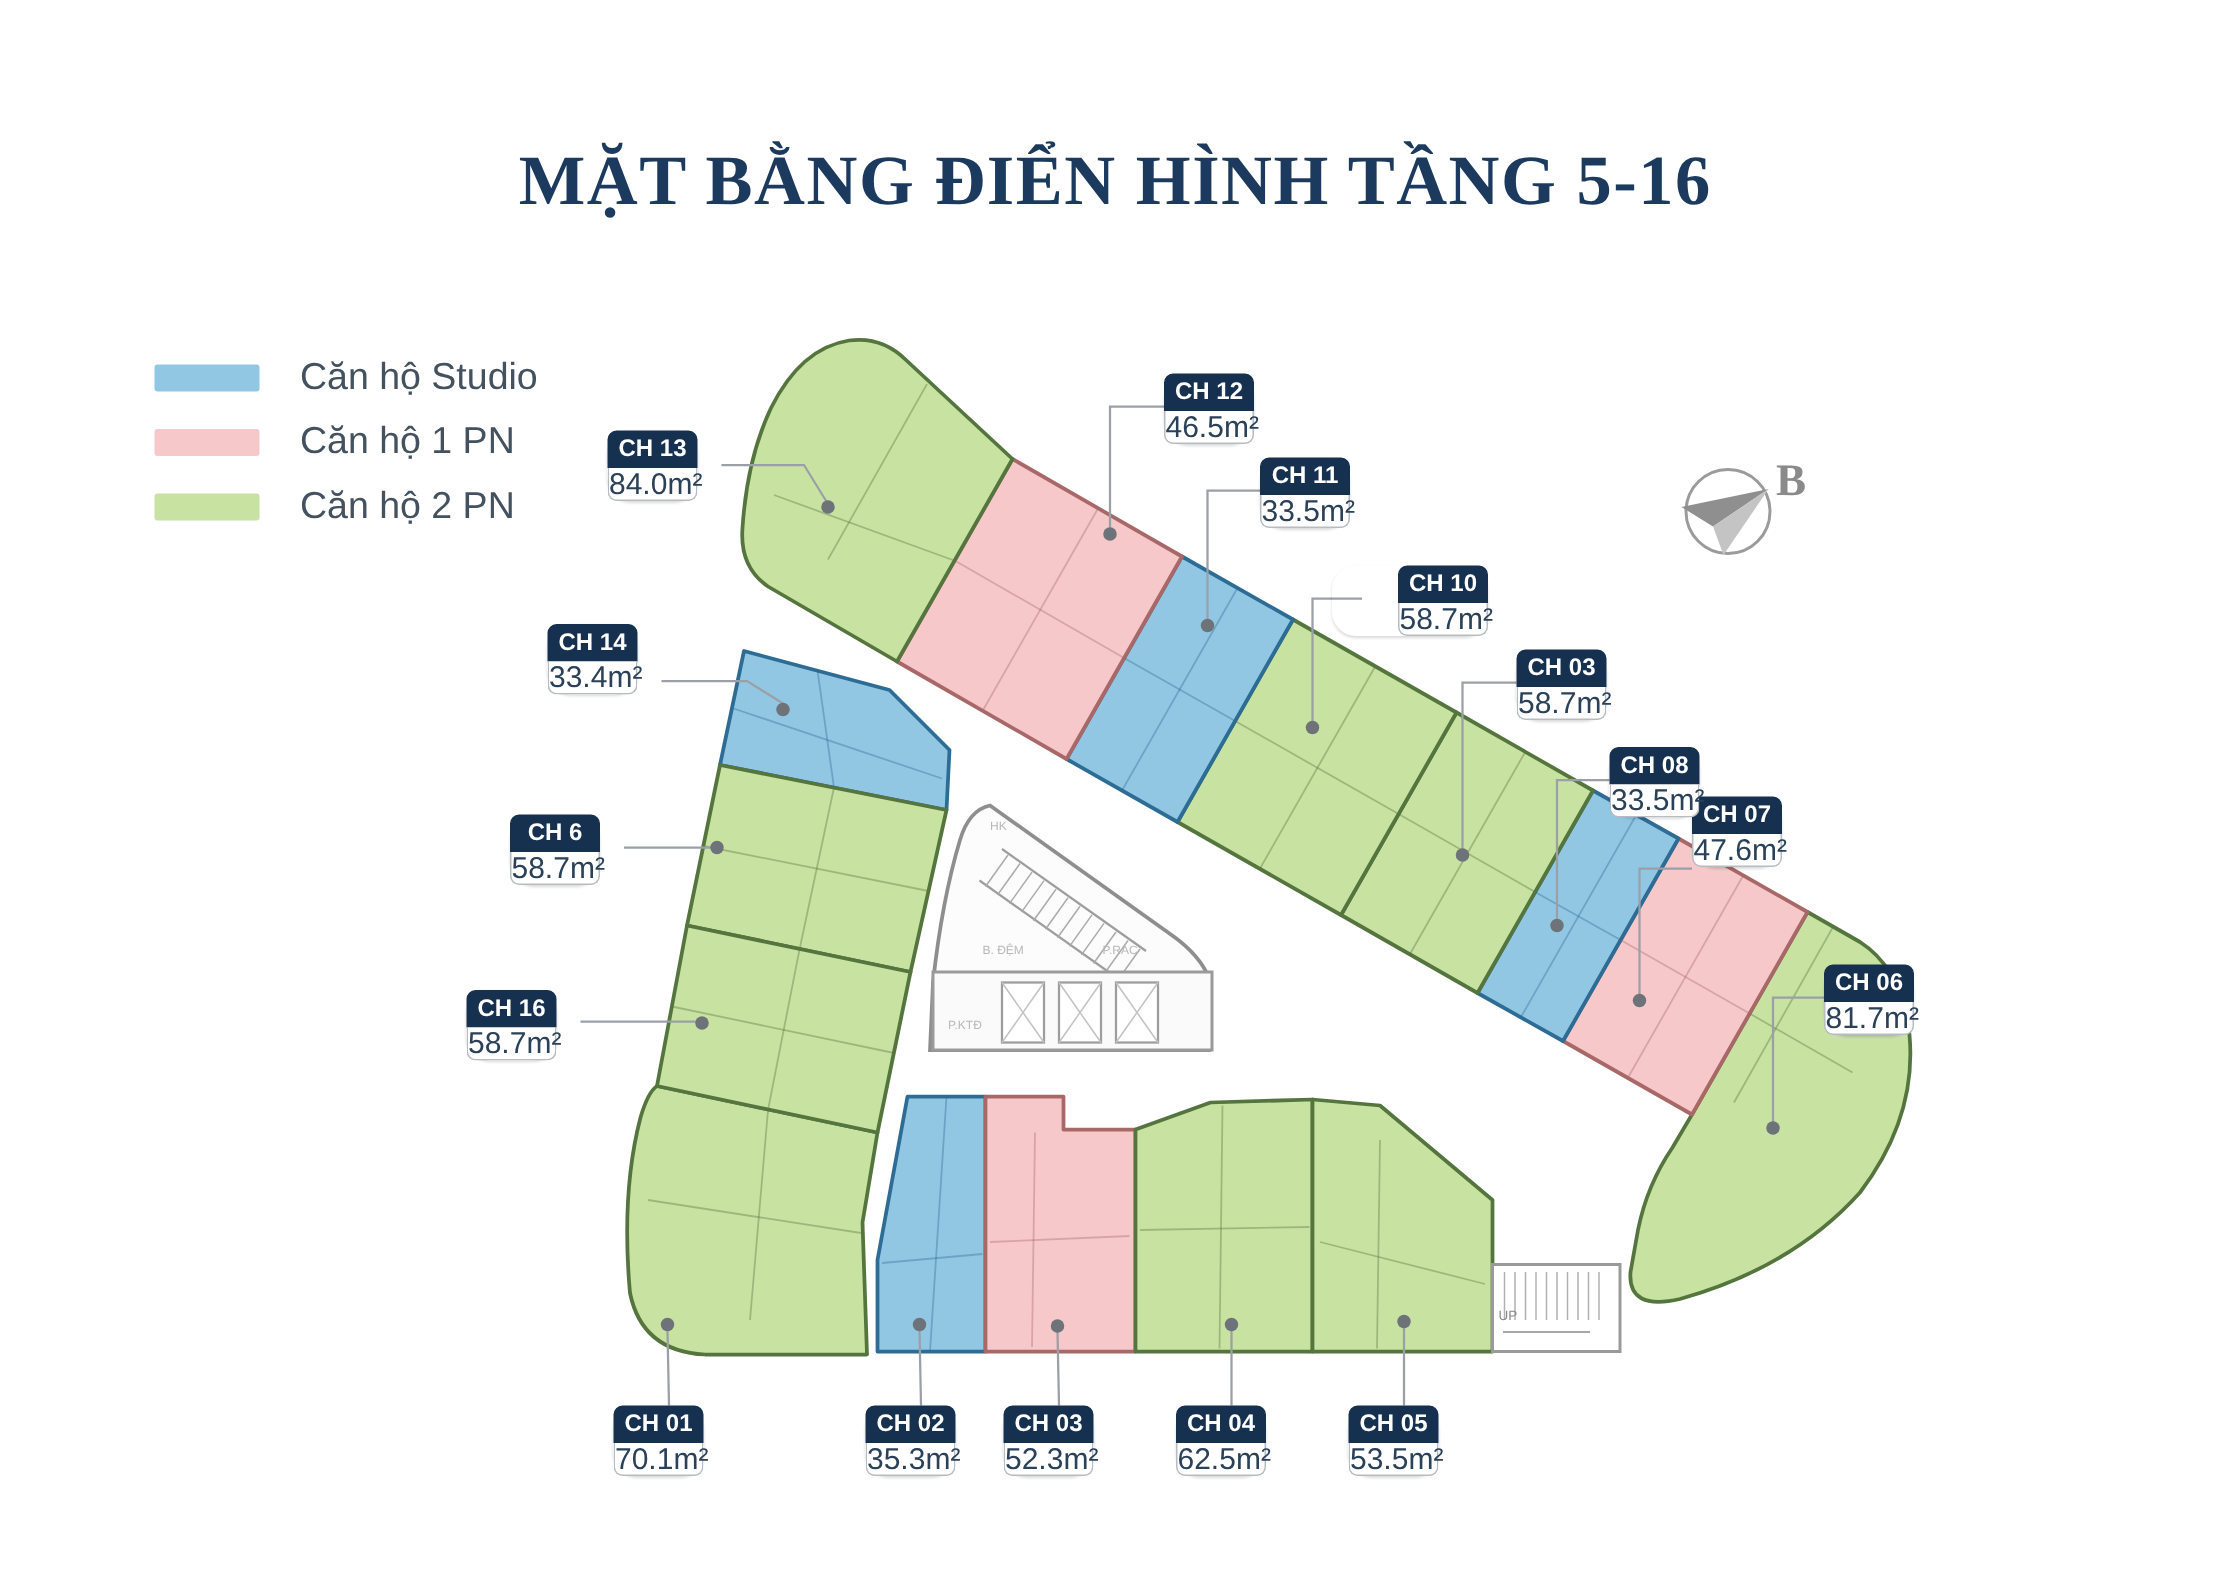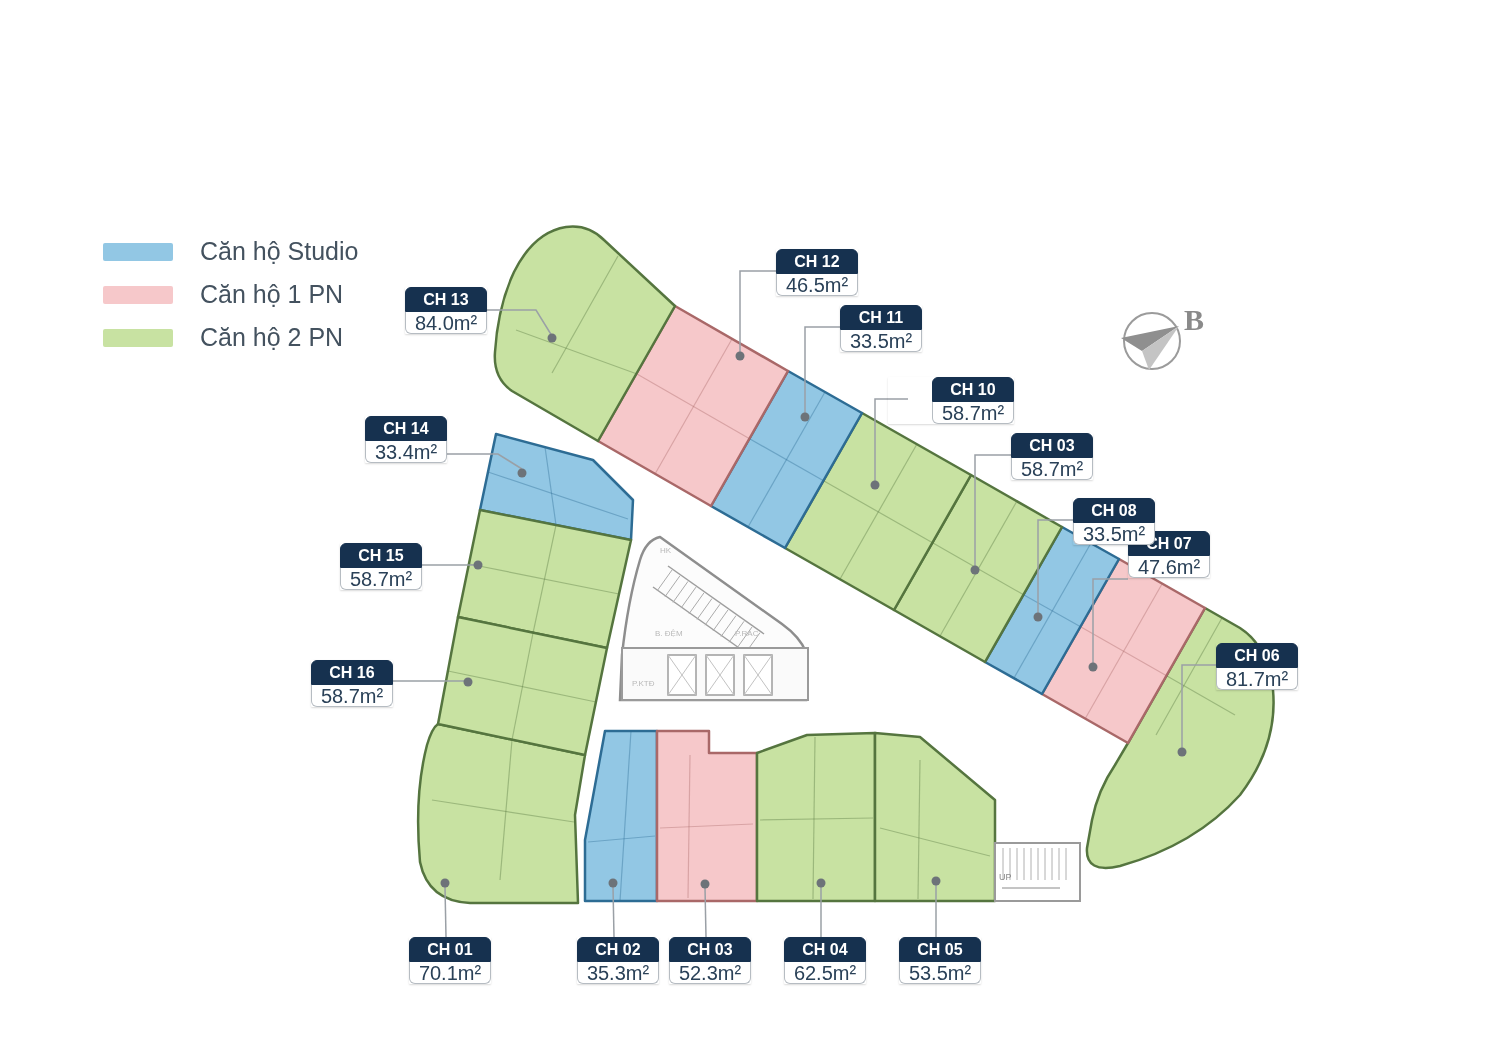--- a/index.html
+++ b/index.html
@@ -8,35 +8,36 @@
   .title{
     position:absolute;left:0;right:0;top:94px;text-align:center;
     font-family:"Liberation Serif",serif;font-weight:700;font-size:47px;
     letter-spacing:1px;color:#1b3a5e;
   }
   .legend{position:absolute;left:103px;top:237px;}
   .legend-row{display:flex;align-items:center;margin-bottom:14px;}
   .swatch{width:70px;height:18px;margin-right:27px;border-radius:2px;background:#ccc;}
   .legend-label{font-size:25px;color:#44525f;}
   svg#plan{position:absolute;left:0;top:0;width:1487px;height:1058px;}
-  .u-label{position:absolute;width:82px;z-index:5;border-radius:1px;
+  .u-label{position:absolute;width:60px;z-index:5;border-radius:16px;
     box-shadow:0 1px 2px rgba(0,0,0,0.15);}
   .u-head{background:#16314f;border:1px solid #16314f;color:#fff;font-weight:700;
     font-size:16px;line-height:16px;text-align:center;padding:4px 0 3px 0;
     border-radius:6px 6px 0 0;}
   .u-area{background:#fff;border:1px solid #b6bcc2;border-top:none;color:#2a4158;
     font-size:20px;line-height:16px;text-align:center;padding:3px 0 2px 0;
     border-radius:0 0 6px 6px;}
   .core-label{font-size:8px;fill:#b9b9b9;font-family:"Liberation Sans",sans-serif;}
 </style>
 </head>
 <body>
 
 <div class="page">
 
+  <div class="title">MẶT BẰNG ĐIỂN HÌNH TẦNG 5-16</div>
 
   <div class="legend">
     <div class="legend-row">
       <div class="swatch" style="background: rgb(146, 199, 228);"></div>
       <div class="legend-label">Căn hộ Studio</div>
     </div>
     <div class="legend-row">
       <div class="swatch" style="background: rgb(246, 200, 202);"></div>
       <div class="legend-label">Căn hộ 1 PN</div>
     </div>
@@ -253,20 +254,20 @@
     </div>
     <div class="u-label" style="left: 405px; top: 287px;">
       <div class="u-head">CH 13</div>
       <div class="u-area">84.0m²</div>
     </div>
     <div class="u-label" style="left: 365px; top: 416px;">
       <div class="u-head">CH 14</div>
       <div class="u-area">33.4m²</div>
     </div>
     <div class="u-label" style="left: 340px; top: 543px;">
-      <div class="u-head">CH 15</div>
+      <div class="u-head">CH 6</div>
       <div class="u-area">58.7m²</div>
     </div>
     <div class="u-label" style="left: 311px; top: 660px;">
       <div class="u-head">CH 16</div>
       <div class="u-area">58.7m²</div>
     </div>
   </div>
 
 </body></html>

